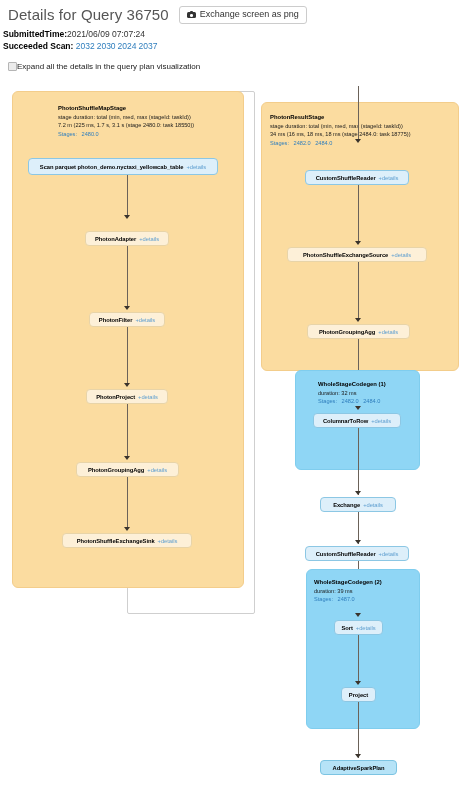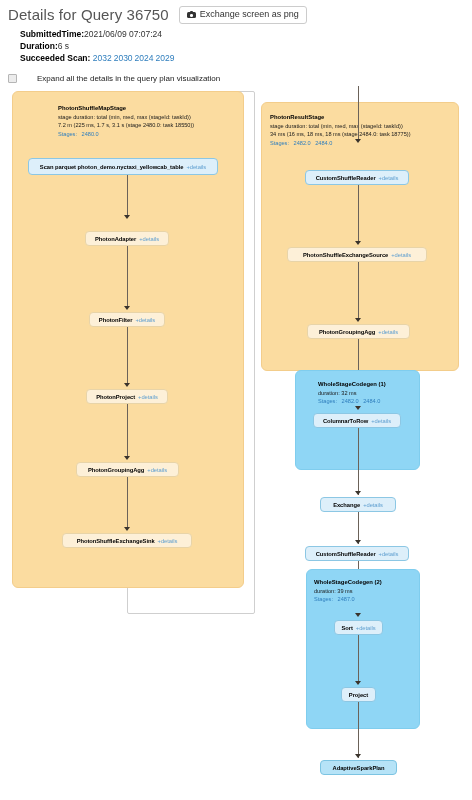--- a/index.html
+++ b/index.html
@@ -32,27 +32,27 @@
   }
   .cam-icon b {
     position:absolute; left:3px; top:0px; width:3px; height:1.6px;
     background:#333; border-radius:1px; display:block;
   }
   .cam-icon u {
     position:absolute; left:3.2px; top:2.6px; width:2.6px; height:2.6px;
     background:#fff; border-radius:50%; display:block;
   }
 
-  .meta { padding: 4px 8px 0 20px; font-size: 8.5px; line-height: 1.42; }
+  .meta { padding: 4px 8px 0 3px; font-size: 8.5px; line-height: 1.42; }
   .meta .row { white-space: nowrap; }
   .meta b { font-weight:bold; color:#000; }
   .meta .val { color:#333; }
   .joblink { color:#2f7ebd; text-decoration:none; margin-right:2px; }
 
-  .expand-row { padding: 10px 8px 0 8px; display:flex; align-items:center; gap:20px; }
+  .expand-row { padding: 10px 8px 0 8px; display:flex; align-items:center; gap:0; }
   .chk { width:9px; height:9px; border:1px solid #b5b5b5; background:#ececec; border-radius:1px; flex:0 0 auto; }
   .expand-label { font-size:8px; color:#222; white-space:nowrap; }
 
   
   #graph { position:absolute; left:0; top:86px; width:472px; height:714px; }
 
   .cluster {
     position:absolute; border-radius:6px;
   }
   .cluster.orange { background:#fbdca0; border:1px solid #f3cd8b; }
@@ -100,25 +100,22 @@
         </span>
       <span>Exchange screen as png</span>
     </div>
   </div>
 
   <div class="meta">
     <div class="row">
       <b>SubmittedTime:</b><span class="val">2021/06/09 07:07:24</span>
     </div>
     <div class="row">
-      <b>Duration:</b><span class="val">6 s</span>
-    </div>
-    <div class="row">
       <b>Succeeded Scan:</b>
-      <span id="jobs-links"><a class="joblink" href="#">2032</a><a class="joblink" href="#">2030</a><a class="joblink" href="#">2024</a><a class="joblink" href="#">2029</a></span>
+      <span id="jobs-links"><a class="joblink" href="#">2032</a><a class="joblink" href="#">2030</a><a class="joblink" href="#">2024</a><a class="joblink" href="#">2037</a></span>
     </div>
   </div>
 
   <div class="expand-row">
     <span class="chk"></span>
     <span class="expand-label">Expand all the details in the query plan visualization</span>
   </div>
 
   <div id="graph">
 

